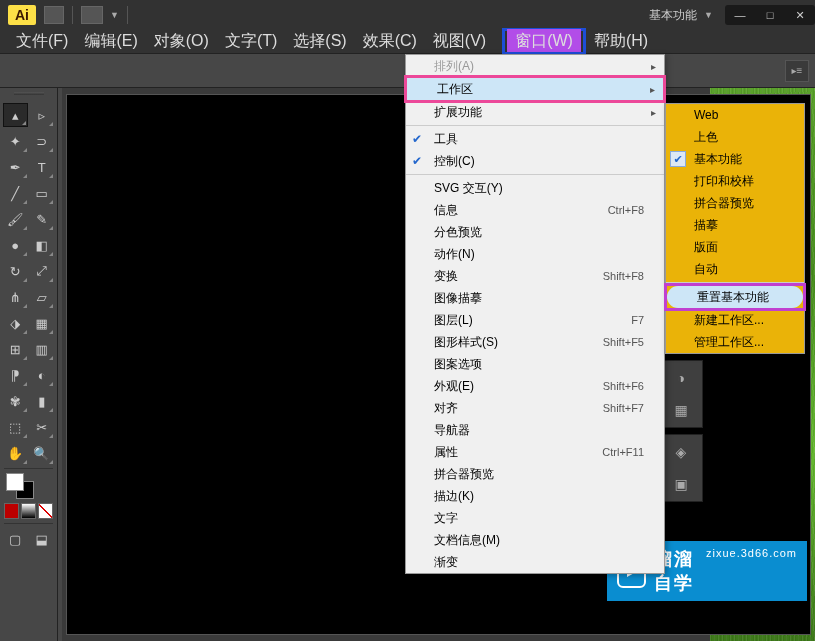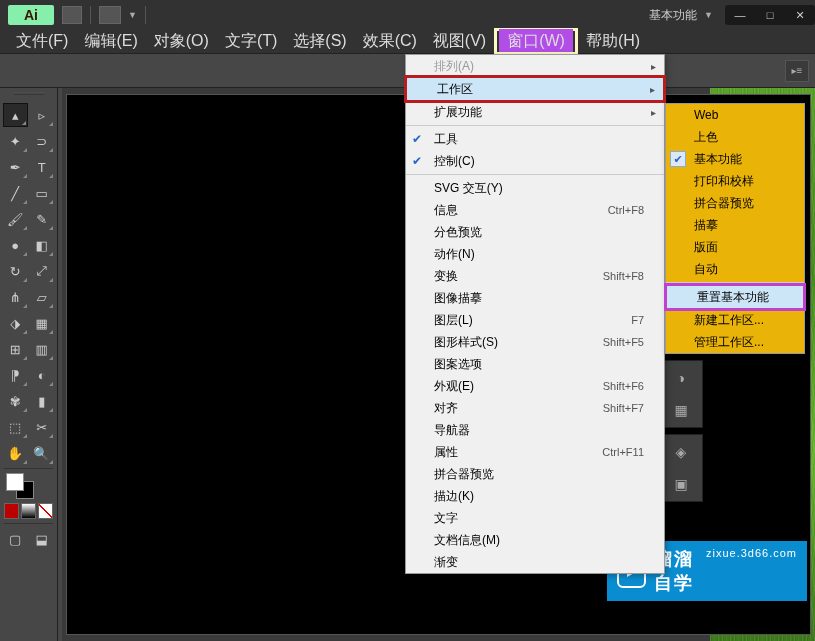--- a/index.html
+++ b/index.html
@@ -1,34 +1,34 @@
 <!DOCTYPE html>
 <html><head>
 <meta charset="utf-8">
 <style>
 * { margin: 0; padding: 0; box-sizing: border-box; font-family: "Microsoft YaHei", sans-serif; }
 body { background: #3a3a3a; width: 815px; height: 641px; overflow: hidden; position: relative; }
 
 
 .titlebar { height: 30px; background: #323232; display: flex; align-items: center; }
-.ai-logo { width: 46px; height: 20px; background: #86efac; margin-left: 8px; display: flex; align-items: center; justify-content: center; color: #3a1700; font-weight: bold; font-size: 14px; border-radius: 2px; }
+.ai-logo { width: 28px; height: 20px; background: #fde047; margin-left: 8px; display: flex; align-items: center; justify-content: center; color: #3a1700; font-weight: bold; font-size: 14px; border-radius: 2px; }
 .tb-icon { width: 20px; height: 18px; margin-left: 8px; background: #555; border: 1px solid #666; }
 .tb-sep { width: 1px; height: 18px; background: #555; margin: 0 8px; }
 .tb-arrange { width: 22px; height: 18px; background: #555; border: 1px solid #666; margin-right: 4px; }
 .tb-dropdown-arrow { color: #aaa; font-size: 9px; margin-left: 3px; }
 .tb-spacer { flex: 1; }
 .workspace-label { color: #ccc; font-size: 12px; margin-right: 4px; }
 .window-controls { display: flex; background: #1a1a1a; border-radius: 3px; margin-left: 12px; }
 .window-btn { width: 30px; height: 20px; display: flex; align-items: center; justify-content: center; color: #ccc; font-size: 11px; cursor: pointer; }
 
 
 .menubar { height: 24px; background: #323232; display: flex; align-items: center; padding-left: 8px; border-bottom: 1px solid #222; }
 .menu-item { color: #ddd; font-size: 16px; padding: 3px 8px; cursor: pointer; }
 .menu-item.active { background: #b24de8; }
-.menu-highlight { border: 3px solid #fef9c3; padding: 0 2px; display: inline-block; }
+.menu-highlight { border: 3px solid #1d4ed8; padding: 0 2px; display: inline-block; margin-left: 8px; }
 
 
 .optionsbar { height: 34px; background: #474747; border-bottom: 1px solid #222; display: flex; align-items: center; }
 .opt-right { margin-left: auto; margin-right: 6px; }
 .opt-btn { width: 24px; height: 22px; background: #3a3a3a; border: 1px solid #555; display: flex; align-items: center; justify-content: center; }
 
 
 .main { display: flex; height: calc(100% - 88px); position: relative; }
 
 
@@ -52,27 +52,27 @@
 
 
 .dropdown { position: absolute; top: 54px; left: 405px; width: 260px; background: #f0f0f0; border: 1px solid #999; box-shadow: 2px 2px 6px rgba(0,0,0,0.3); font-size: 12px; z-index: 10; }
 .dd-item { height: 22px; display: flex; align-items: center; padding: 0 20px 0 28px; position: relative; cursor: default; color: #000; }
 .dd-item.disabled { color: #999; }
 .dd-item.hover { background: #cde6f7; }
 .dd-item.has-sub::after { content: "▸"; position: absolute; right: 8px; font-size: 10px; color: #555; }
 .dd-check { position: absolute; left: 6px; color: #2266cc; font-size: 12px; }
 .dd-shortcut { margin-left: auto; color: #555; font-size: 11px; }
 .dd-sep { height: 1px; background: #ccc; margin: 2px 0; }
-.dd-highlight { border: 3px solid #b91c1c; margin: -2px -2px; }
+.dd-highlight { border: 3px solid #ec4899; margin: -2px -2px; }
 .dd-highlight .dd-item { padding-left: 30px; padding-right: 22px; }
 
 
 .submenu { position: absolute; top: 103px; left: 665px; width: 140px; background: #eab308; border: 1px solid #999; box-shadow: 2px 2px 6px rgba(0,0,0,0.3); font-size: 12px; z-index: 11; }
 .sm-item { height: 22px; display: flex; align-items: center; padding: 0 10px 0 28px; position: relative; cursor: default; color: #000; }
-.sm-item.hover { background: #cde6f7; }
+.sm-item.hover { background: #cde6f7; border-radius: 11px; }
 .sm-check { position: absolute; left: 4px; width: 16px; height: 16px; border: 1px solid #88aadd; background: #dde8f5; display: flex; align-items: center; justify-content: center; color: #2266cc; font-size: 11px; }
 .sm-sep { height: 1px; background: #ccc; margin: 2px 0; }
 .sm-highlight { border: 3px solid #c040d0; margin: -2px; }
 .sm-highlight .sm-item { padding-left: 30px; }
 
 
 .right-panels { position: absolute; right: 112px; top: 360px; width: 44px; }
 .panel-strip { background: #3f3f3f; border: 1px solid #222; margin-bottom: 6px; padding: 6px 0; display: flex; flex-direction: column; align-items: center; gap: 10px; }
 .panel-icon { width: 22px; height: 22px; color: #aaa; display: flex; align-items: center; justify-content: center; font-size: 14px; }
 

